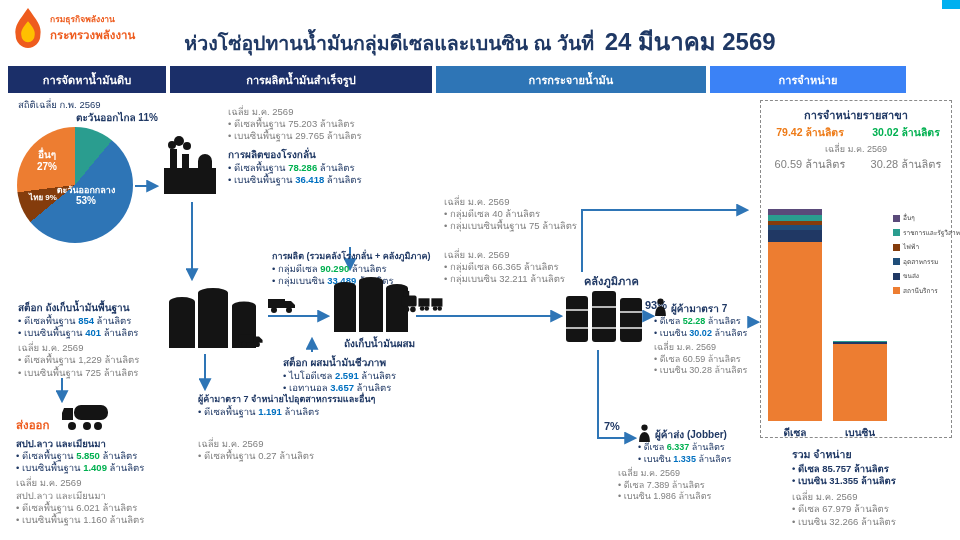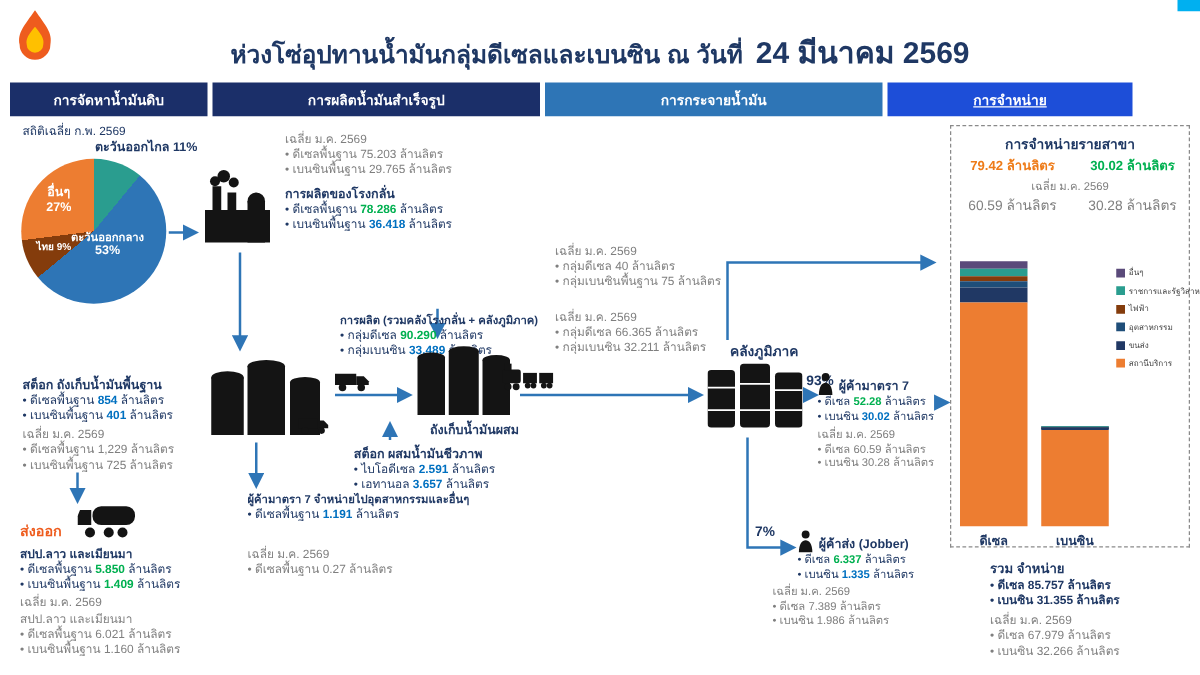--- a/index.html
+++ b/index.html
@@ -47,38 +47,42 @@
       <path d="M643,316 H652"></path>
       <path d="M748,322 H757"></path>
       <path d="M598,350 V438 H634"></path>
     </g>
   </svg>
 
   <svg class="abs" style="left:10px;top:5px" width="36" height="46" viewBox="0 0 38 46">
     <path d="M19 2 C10 15 4 21 6 31 a13 13 0 0 0 26 0 C34 21 28 15 19 2z" fill="#ee5c1e"></path>
     <path d="M19 16 C14 22 11 26 12 31 a7 7 0 0 0 14 0 C27 26 24 22 19 16z" fill="#ffc000"></path>
   </svg>
+  <div class="abs" style="left:50px;top:12px">
+    <div style="font-size:8.5px;color:#ee5c1e;font-weight:700">กรมธุรกิจพลังงาน</div>
+    <div style="font-size:11.5px;color:#ee5c1e;font-weight:700">กระทรวงพลังงาน</div>
+  </div>
 
   <div class="abs" style="left:120px;top:22px;width:720px;text-align:center">
     <span class="nav bd" style="font-size:19.5px">ห่วงโซ่อุปทานน้ำมันกลุ่มดีเซลและเบนซิน ณ วันที่</span>
     <span class="nav bd" style="font-size:24px;margin-left:6px">24 มีนาคม 2569</span>
   </div>
 
   <div class="abs" style="left:942px;top:0;width:18px;height:9px;background:#00b0f0"></div>
 
   <div class="abs stage-bar" style="left: 8px; top: 66px; width: 158px; background: rgb(27, 47, 105);">
       <span>การจัดหาน้ำมันดิบ</span>
     </div>
   <div class="abs stage-bar" style="left: 170px; top: 66px; width: 262px; background: rgb(27, 47, 105);">
       <span>การผลิตน้ำมันสำเร็จรูป</span>
     </div>
   <div class="abs stage-bar" style="left: 436px; top: 66px; width: 270px; background: rgb(46, 117, 182);">
       <span>การกระจายน้ำมัน</span>
     </div>
-  <div class="abs stage-bar" style="left: 710px; top: 66px; width: 196px; background: #1d4ed8; text-decoration: underline;">
+  <div class="abs stage-bar" style="left: 710px; top: 66px; width: 196px; background: #3b82f6;">
       <span>การจำหน่าย</span>
     </div>
 
   <div class="abs nav" style="left:18px;top:97px;font-size:9.5px">สถิติเฉลี่ย ก.พ. 2569</div>
   <div class="abs nav bd" style="left:76px;top:110px;font-size:10px;white-space:nowrap">ตะวันออกไกล 11%</div>
   <div class="abs" style="left: 17px; top: 127px; width: 116px; height: 116px; border-radius: 50%; background: conic-gradient(rgb(42, 157, 143) 0deg, rgb(42, 157, 143) 39.6deg, rgb(46, 117, 182) 39.6deg, rgb(46, 117, 182) 230.4deg, rgb(132, 60, 12) 230.4deg, rgb(132, 60, 12) 262.8deg, rgb(237, 125, 49) 262.8deg, rgb(237, 125, 49) 360deg);">
     <div class="pie-lbl" style="left:8px;top:22px;width:44px;font-size:10px">
       <div>อื่นๆ</div>
       <div>27%</div>
     </div>

